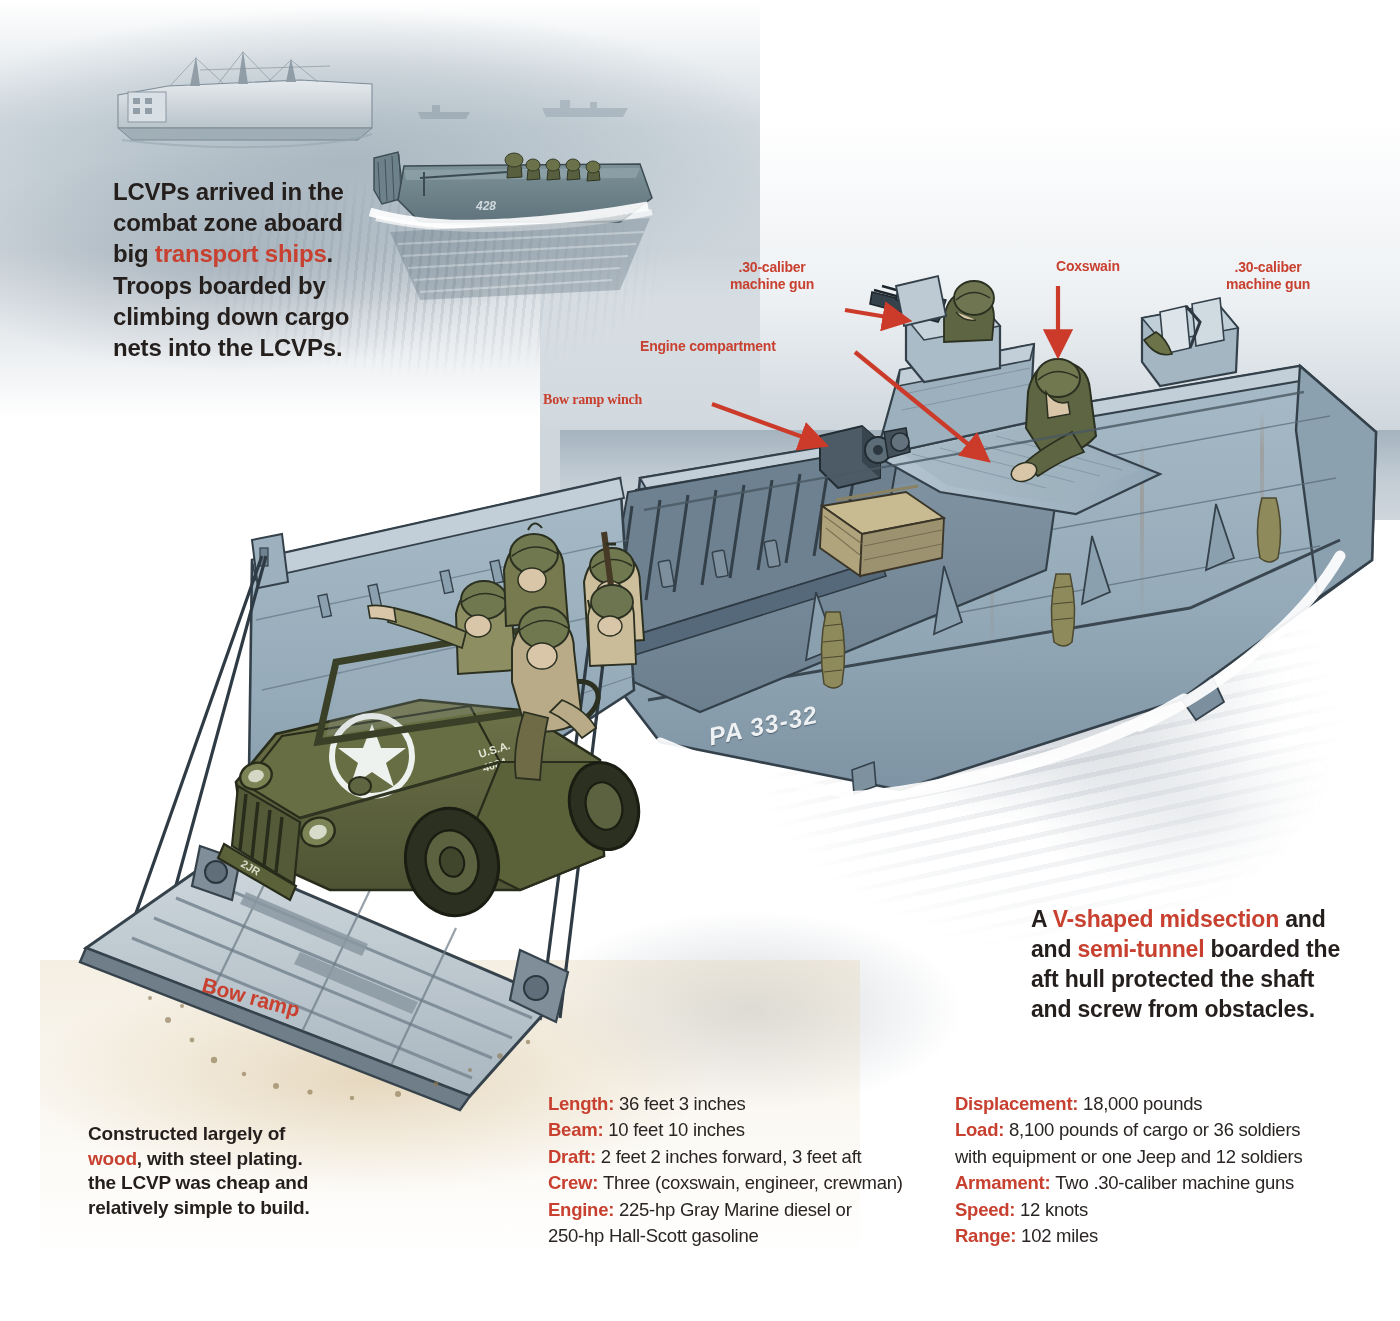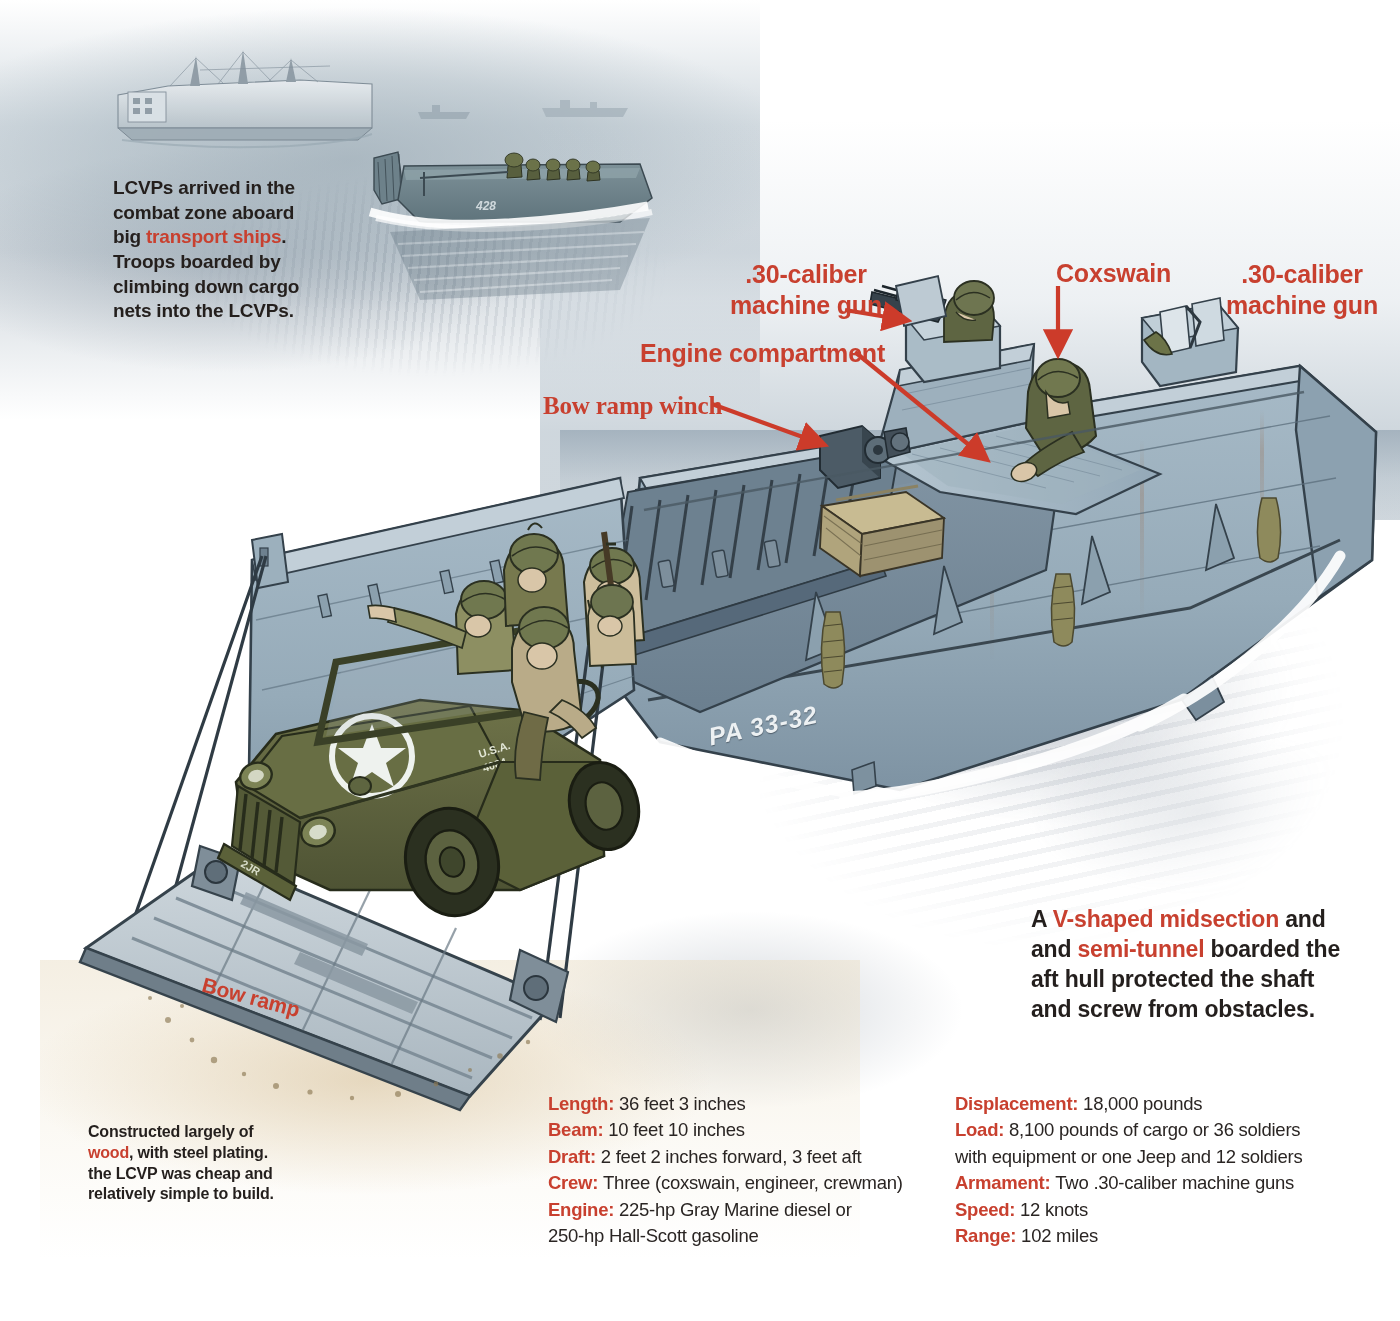--- a/index.html
+++ b/index.html
@@ -64,30 +64,30 @@
   
   .cap{
     position:absolute;
     font-weight:bold;
     color:#241f1d;
     line-height:1.30;
     letter-spacing:-.2px;
   }
   .cap .hl{color:#c8402f;}
 
-  #cap-transport{left:113px;top:176px;width:238px;font-size:19px;}
+  #cap-transport{left:113px;top:176px;width:238px;font-size:24px;}
   #cap-vshape{left:1031px;top:905px;width:312px;font-size:23px;text-align:left;}
-  #cap-wood{left:88px;top:1122px;width:288px;font-size:16px;}
+  #cap-wood{left:88px;top:1122px;width:288px;font-size:19px;}
 
   
   .lbl{
     position:absolute;
     font-weight:bold;
     color:#c8402f;
-    font-size:25px;
+    font-size:14px;
     line-height:1.22;
     letter-spacing:-.2px;
     white-space:nowrap;
   }
   #lbl-mg-left{left:730px;top:259px;text-align:center;}
   #lbl-engine{left:640px;top:338px;text-align:center;}
   #lbl-winch{left:543px;top:391px;font-family:Liberation Serif, serif;}
   #lbl-coxswain{left:1056px;top:258px;}
   #lbl-mg-right{left:1226px;top:259px;text-align:center;}
   #lbl-bowramp{

